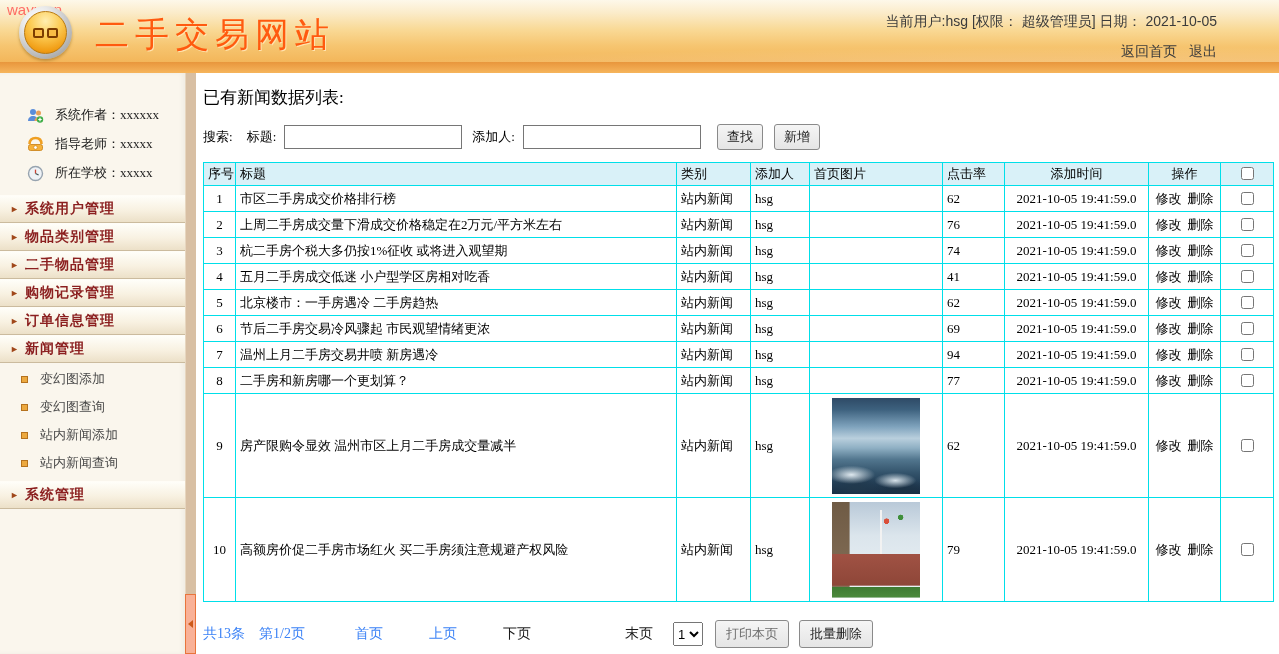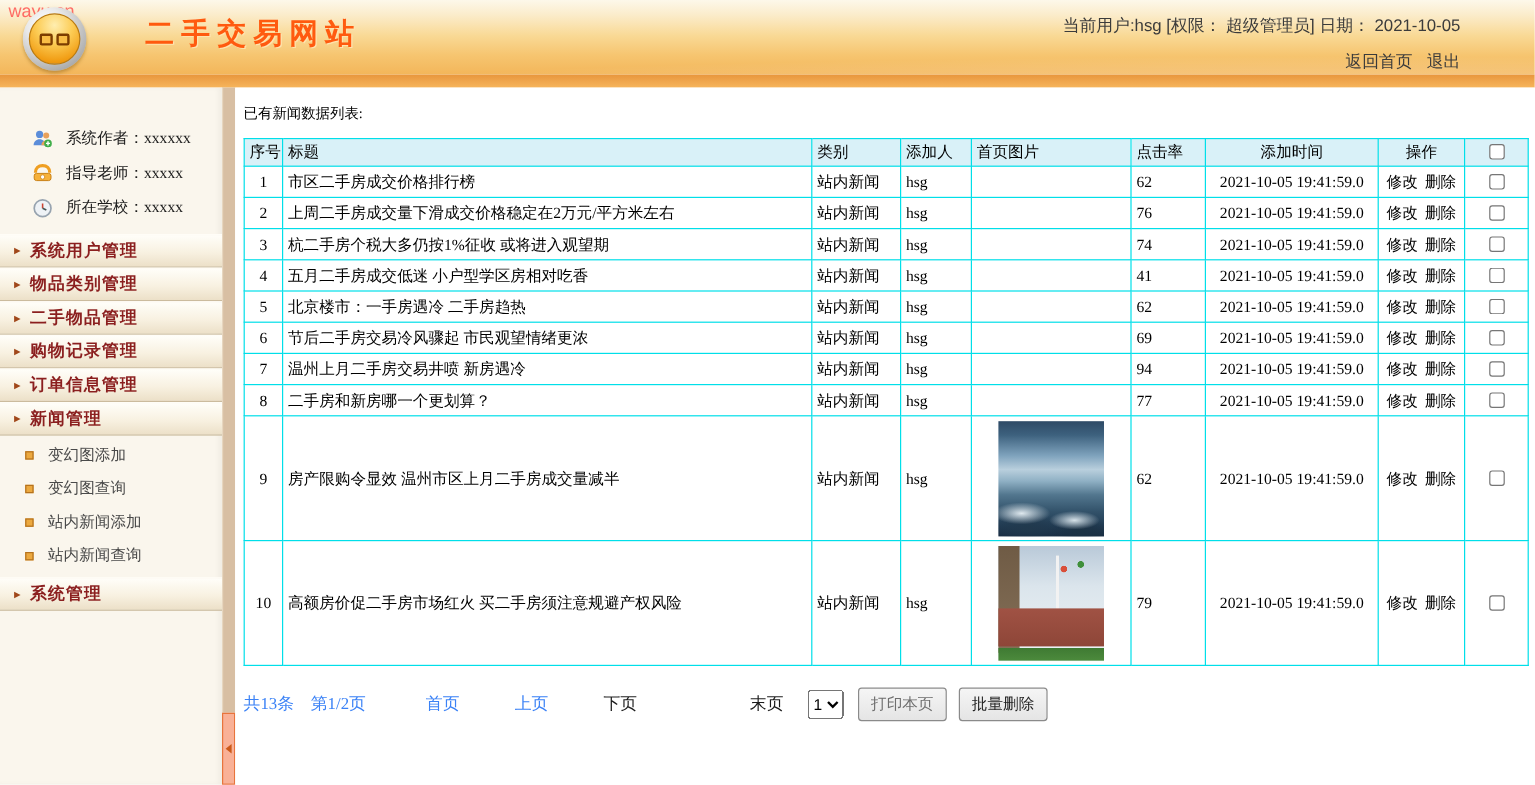--- a/index.html
+++ b/index.html
@@ -19,22 +19,22 @@
   .watermark { position:absolute; top:1px; left:7px; font-family:"Liberation Sans",sans-serif;
     font-size:15px; color:rgba(255,64,64,0.75); }
   .logo { position:absolute; left:19px; top:6px; width:53px; height:53px; border-radius:50%;
     background:radial-gradient(circle at 35% 28%,#ffffff 0%,#e9e9e9 30%,#bdbdbd 65%,#8d8d8d 100%);
     box-shadow:0 2px 3px rgba(120,80,10,0.4); display:flex; align-items:center; justify-content:center; }
   .logo-inner { width:43px; height:43px; border-radius:50%;
     background:radial-gradient(circle at 50% 22%,#ffeeb0 0%,#fccc55 40%,#f19d14 78%,#d87e05 100%);
     border:1px solid #b97a10; display:flex; align-items:center; justify-content:center; gap:3px; }
   .logo-glyph { display:block; width:11px; height:10px; border:2px solid #7c3d00;
     border-radius:2px; background:#f9bd45; }
-  .site-title { position:absolute; left:95px; top:12px; font-size:24px; font-weight:bold;
-    color:#ff5a0f; letter-spacing:6px; text-shadow:1px 1px 0 #ffe3ae;margin-left:26px; }
+  .site-title { position:absolute; left:95px; top:12px; font-size:34px; font-weight:normal;
+    color:#ff5a0f; letter-spacing:6px; text-shadow:1px 1px 0 #ffe3ae; }
   .header-right { position:absolute; top:0; right:0; width:420px; text-align:right;
     padding-right:62px; font-family:"Liberation Sans",sans-serif; font-size:14px; color:#3b3b3b; }
   .user-info { margin-top:13px; }
   .header-links { margin-top:12px; }
   .header-links a { color:#3b3b3b; text-decoration:none; margin-left:8px; cursor:pointer; }
 
   
   .main { display:flex; height:581px; }
 
   
@@ -58,21 +58,21 @@
   
   .divider { width:11px; flex:none; display:flex; flex-direction:column; }
   .divider-top { flex:1; background:#d8bfa3; border-left:1px solid #e7d6bf; }
   .divider-bottom { height:60px; background:#f9b197; border:1px solid #e8743c;
     display:flex; align-items:center; justify-content:center; cursor:pointer; }
   .collapse-arrow { width:0; height:0; border-top:4px solid transparent;
     border-bottom:4px solid transparent; border-right:5px solid #cc5a1a; }
 
   
   .content { flex:1; background:#fff; padding:13px 0 0 7px; overflow:hidden; }
-  .list-title { font-size:12px; color:#000; }
+  .list-title { font-size:17px; color:#000; }
   .search-row { display:flex; align-items:center; margin-top:15px; font-size:13px; color:#000; }
   .search-row .lbl1 { margin-right:14px; }
   .search-row .lbl2 { margin-right:8px; }
   .search-input { width:178px; height:24px; border:1px solid #767676; margin-right:8px;
     font-family:"Liberation Sans",sans-serif; font-size:13px; padding:0 4px; }
   .search-row .lbl3 { margin-left:2px; margin-right:8px; }
   .btn { font-family:"Liberation Sans",sans-serif; font-size:13px; color:#222;
     background:linear-gradient(180deg,#f5f5f5,#e5e5e5); border:1px solid #8a8a8a;
     border-radius:3px; padding:3px 9px; cursor:pointer; }
   .btn-find { margin-left:8px; }
@@ -242,20 +242,29 @@
     <div class="divider">
       <div class="divider-top"></div>
       <div class="divider-bottom">
         <span class="collapse-arrow"></span>
       </div>
     </div>
 
     <div class="content">
       <div class="list-title">已有新闻数据列表:</div>
 
+      <div class="search-row">
+        <span class="lbl1">搜索:</span>
+        <span class="lbl2">标题:</span>
+        <input class="search-input" type="text" value="" style="">
+        <span class="lbl3">添加人:</span>
+        <input class="search-input" type="text" value="" style="">
+        <button class="btn btn-find">查找</button>
+        <button class="btn btn-add">新增</button>
+      </div>
 
       <table class="news">
         <colgroup>
           <col style="width:32px">
             <col style="width:441px">
             <col style="width:74px">
           <col style="width:59px">
             <col style="width:133px">
             <col style="width:62px">
           <col style="width:144px">

